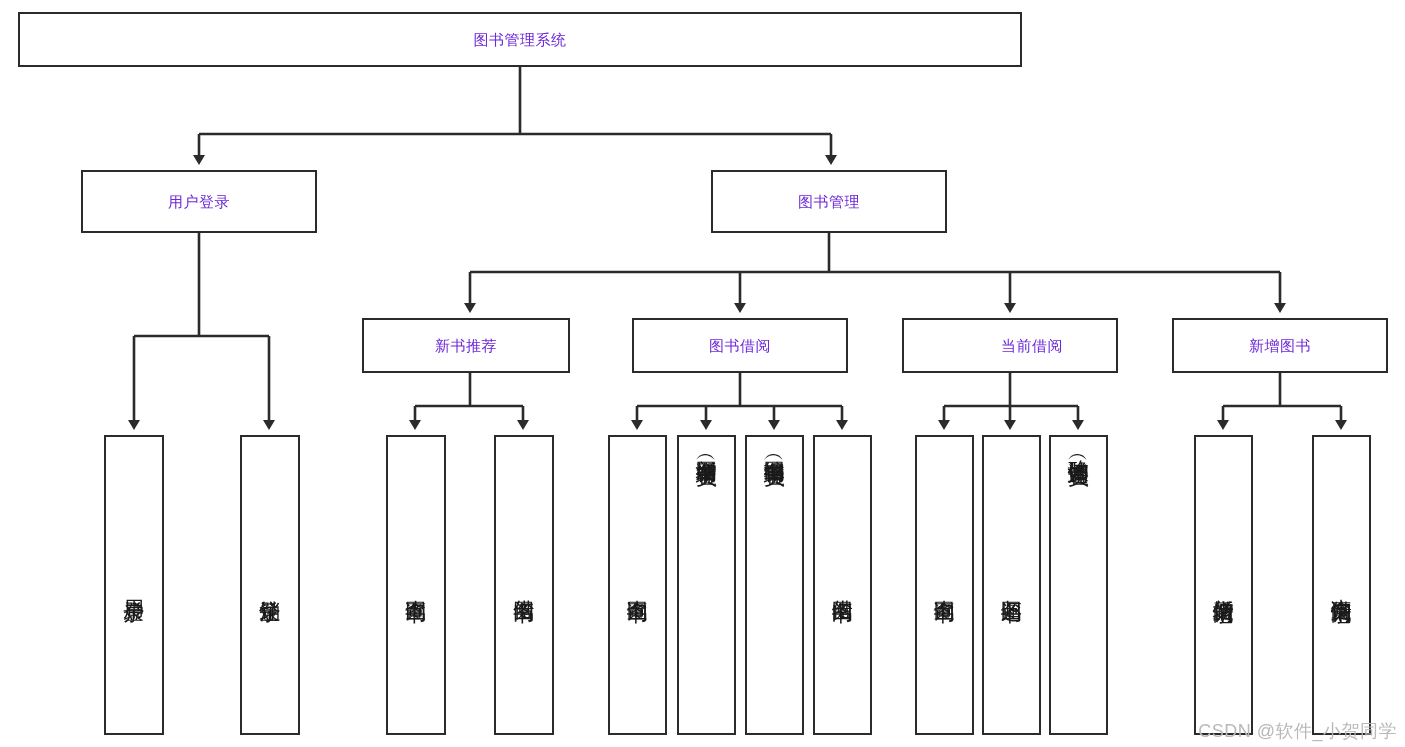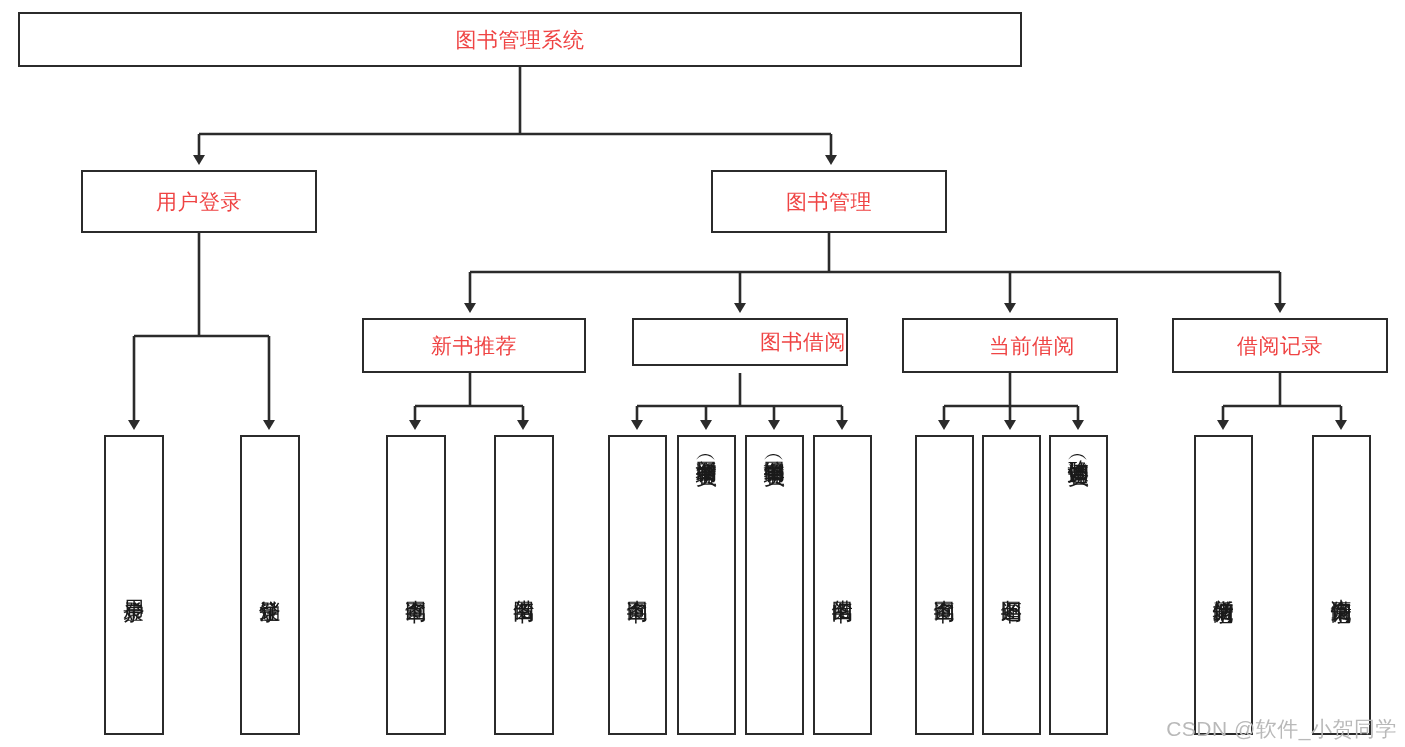--- a/index.html
+++ b/index.html
@@ -30,22 +30,22 @@
     position: absolute;
     box-sizing: border-box;
     background: #ffffff;
     border: 2px solid #2b2b2b;
     display: flex;
     align-items: center;
     justify-content: center;
     overflow: hidden;
   }
   .node-label-h {
-    font-size: 21px;
-    color: #ef4444;
+    font-size: 15px;
+    color: #6d28d9;
     line-height: 1.2;
     white-space: nowrap;
     letter-spacing: 0.5px;
   }
   .node-label-v {
     font-size: 21px;
     color: #1a1a1a;
     writing-mode: vertical-rl;
     text-orientation: upright;
     line-height: 1.32;
@@ -59,21 +59,21 @@
     padding-top: 6px;
   }
   .leaf-box.center-v {
     align-items: center;
     padding-top: 0;
   }
   .watermark {
     position: absolute;
     right: 8px;
     bottom: 4px;
-    font-size: 21px;
+    font-size: 18px;
     color: #b9b9b9;
     white-space: nowrap;
     letter-spacing: 0.5px;
     pointer-events: none;
   }
 </style>
 </head>
 <body>
 
 <div id="diagram-root">
@@ -132,31 +132,31 @@
     <span class="node-label-h">图书管理系统</span>
   </div>
 
   <div class="node-box" style="left:81px; top:170px; width:236px; height:63px;">
     <span class="node-label-h">用户登录</span>
   </div>
   <div class="node-box" style="left:711px; top:170px; width:236px; height:63px;align-items:center;">
     <span class="node-label-h">图书管理</span>
   </div>
 
-  <div class="node-box" style="left:362px; top:318px; width:224px; height:55px;">
+  <div class="node-box" style="left:362px; top:318px; width:208px; height:55px;">
     <span class="node-label-h">新书推荐</span>
   </div>
-  <div class="node-box" style="left:632px; top:318px; width:216px; height:48px;justify-content:flex-end;">
+  <div class="node-box" style="left:632px; top:318px; width:216px; height:55px;">
     <span class="node-label-h">图书借阅</span>
   </div>
   <div class="node-box" style="left:902px; top:318px; width:216px; height:55px;padding-left:44px;">
     <span class="node-label-h">当前借阅</span>
   </div>
   <div class="node-box" style="left:1172px; top:318px; width:216px; height:55px;">
-    <span class="node-label-h">借阅记录</span>
+    <span class="node-label-h">新增图书</span>
   </div>
 
   <div class="node-box leaf-box center-v" style="left:104px; top:435px; width:60px; height:300px;">
     <span class="node-label-v">用户登录</span>
   </div>
   <div class="node-box leaf-box center-v" style="left:240px; top:435px; width:60px; height:300px;">
     <span class="node-label-v">注销登录</span>
   </div>
 
   <div class="node-box leaf-box center-v" style="left:386px; top:435px; width:60px; height:300px;">

